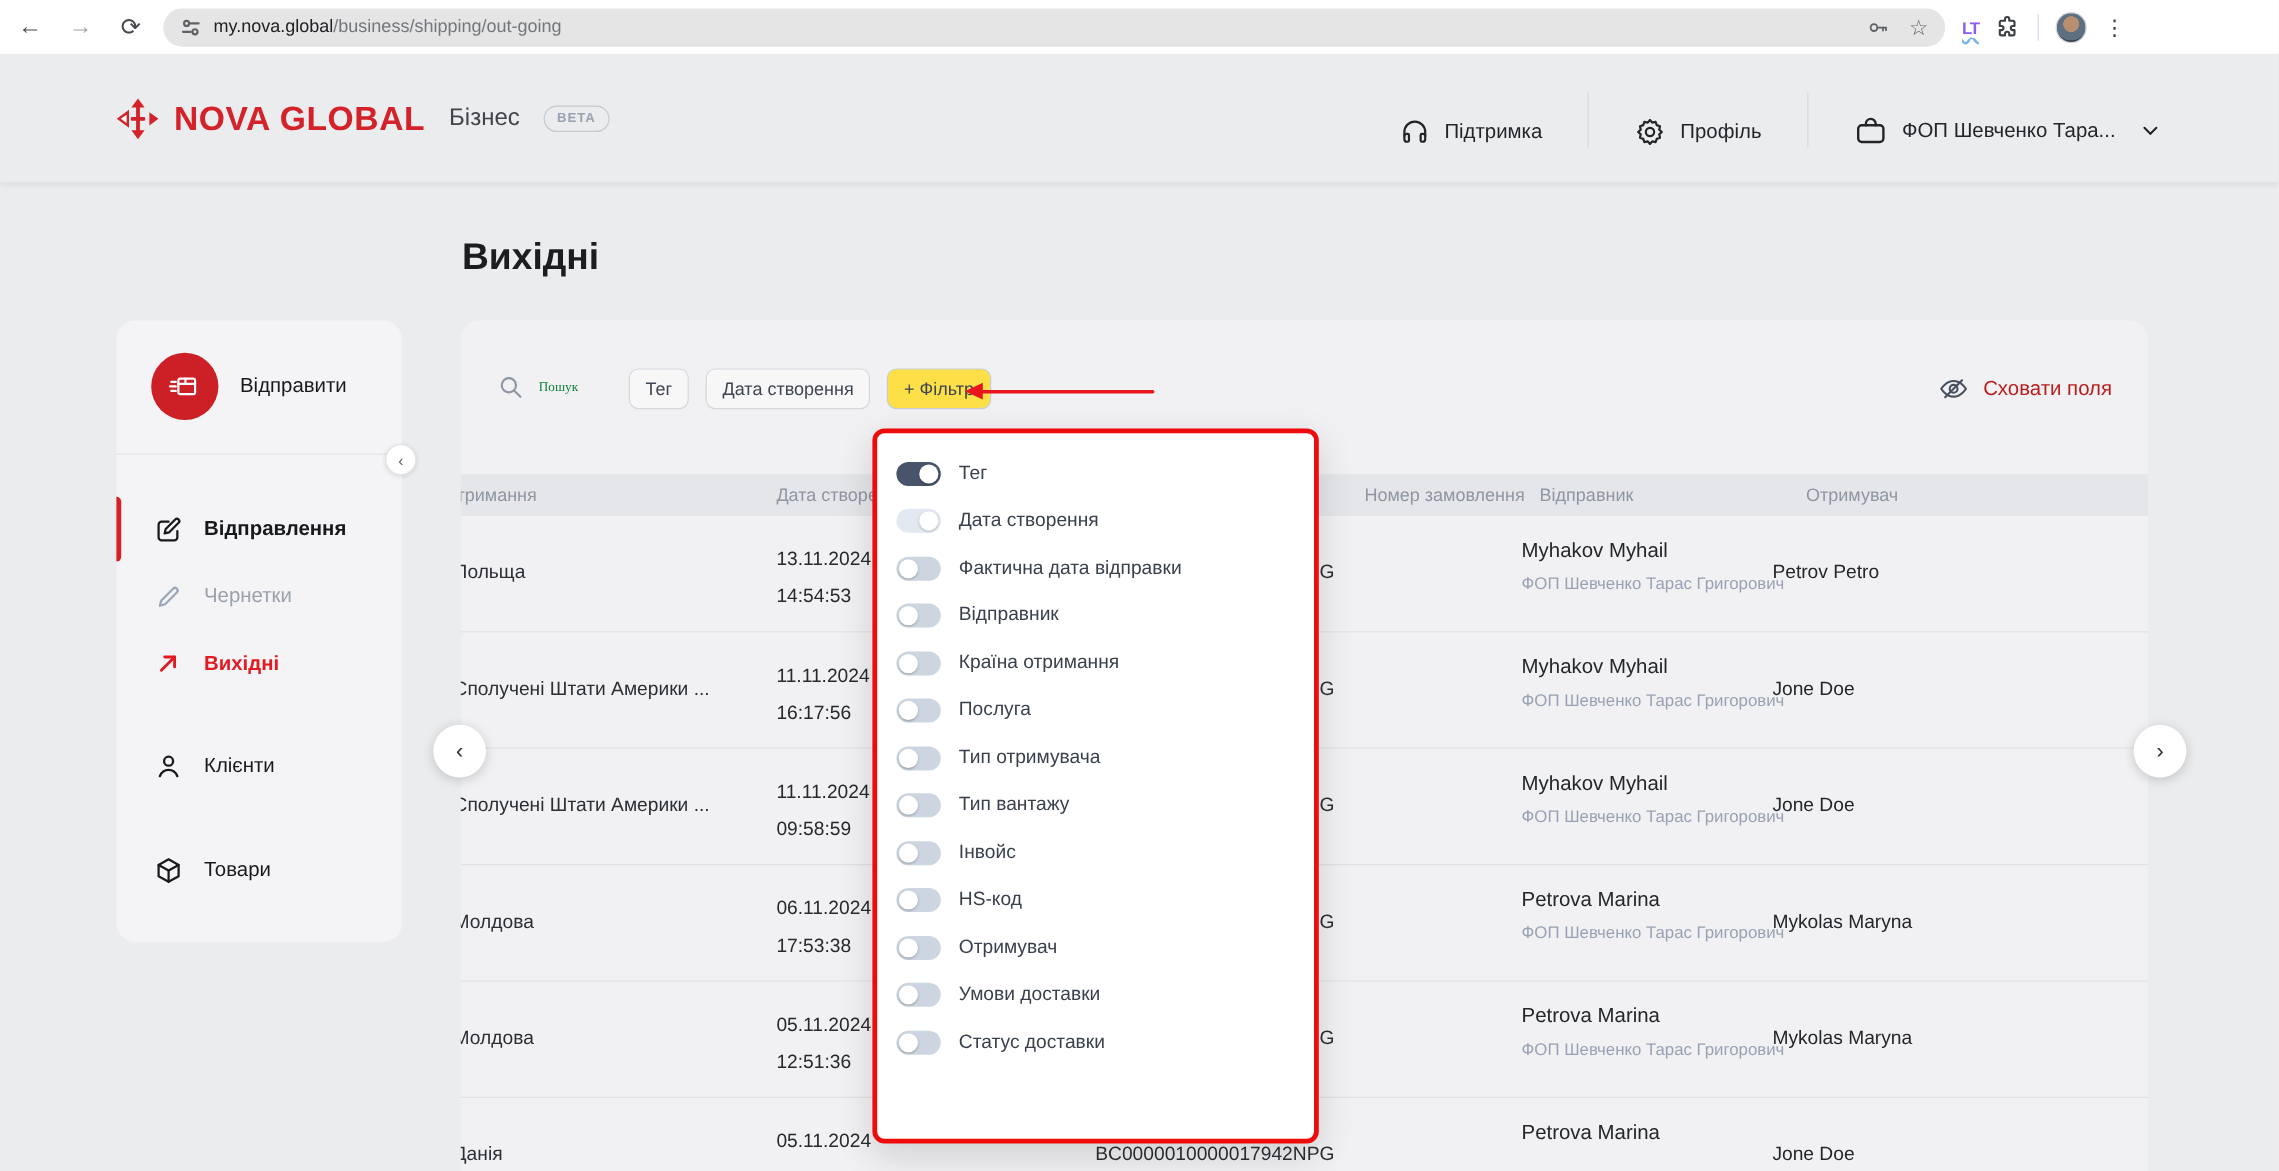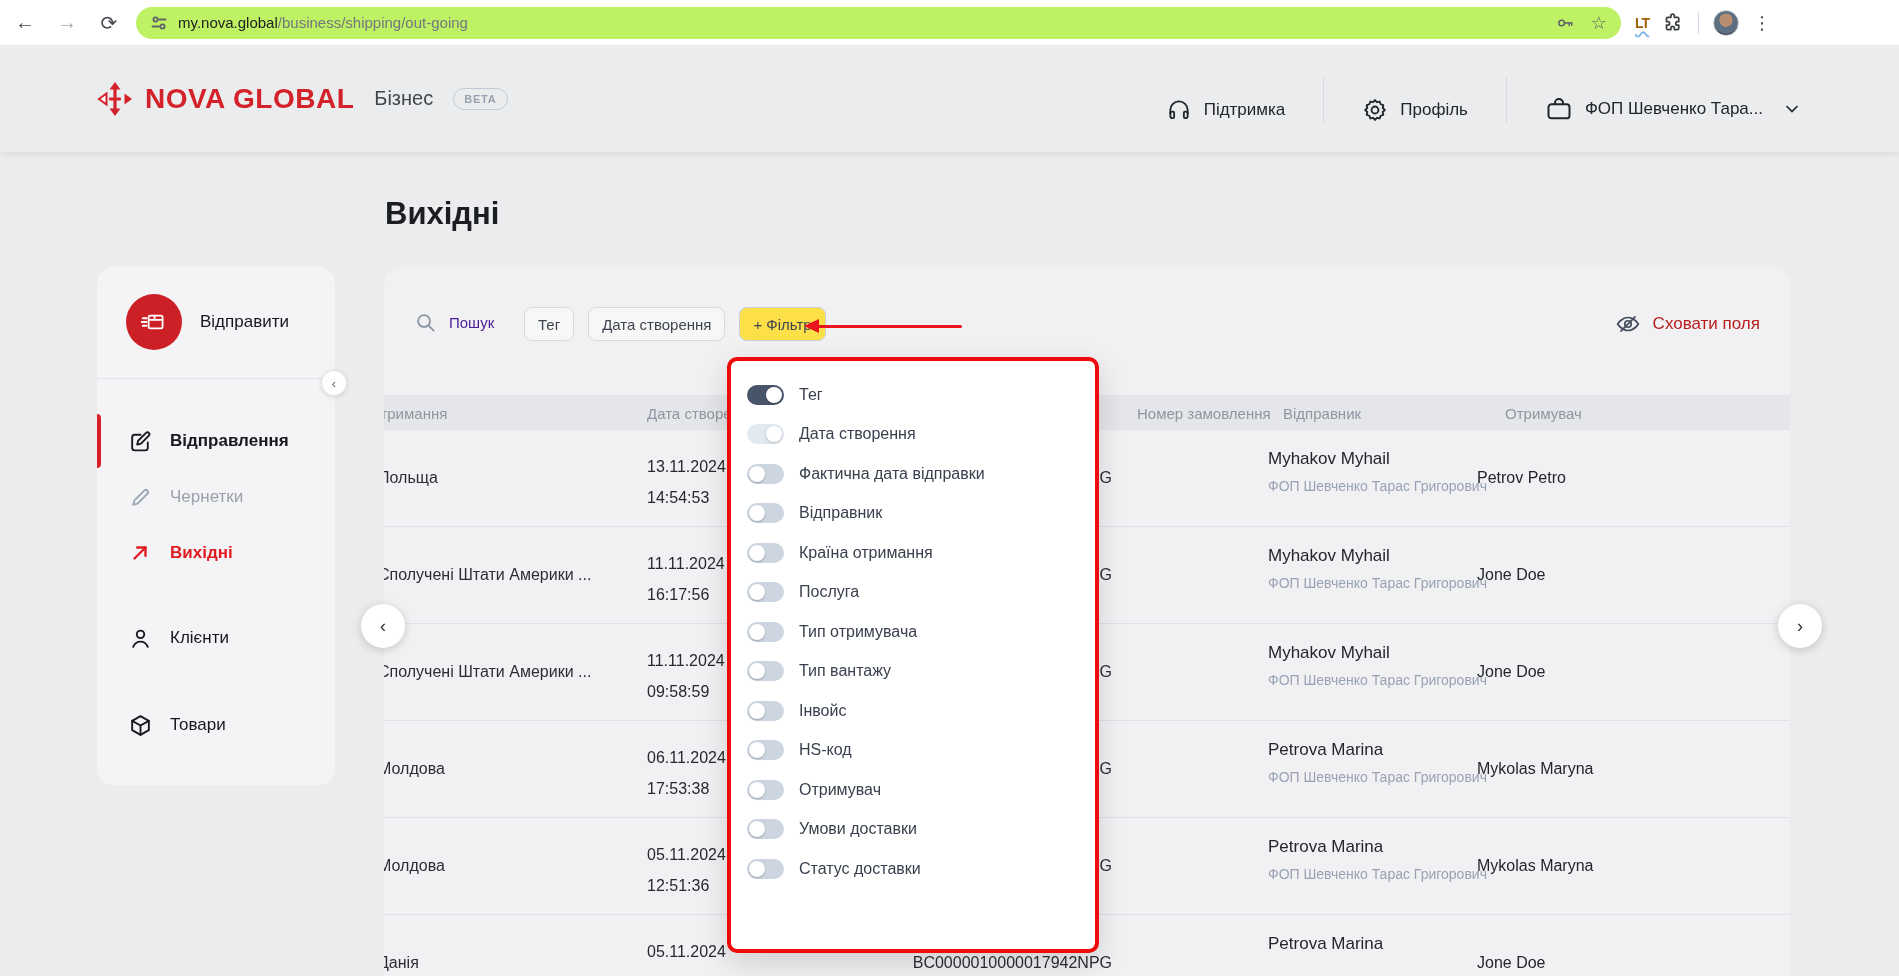--- a/index.html
+++ b/index.html
@@ -9,27 +9,27 @@
     background:#ebecee;
     position:relative;
     color:#23262b;
   }
   svg { display:block; }
 
   
   .browser-bar{position:absolute;top:0;left:0;width:1899px;height:45px;background:#ffffff;display:flex;align-items:center;}
   .nav-btn{width:34px;height:34px;border-radius:50%;display:flex;align-items:center;justify-content:center;font-size:20px;color:#45484d;margin-left:8px;cursor:pointer;}
   .nav-btn.fwd{color:#a2a7ad;}
-  .url-pill{height:32px;background:#bef264;border-radius:16px;flex:0 0 auto;width:1485px;margin-left:10px;display:flex;align-items:center;padding:0 14px;}
+  .url-pill{height:32px;background:#e5e5e5;border-radius:16px;flex:0 0 auto;width:1485px;margin-left:10px;display:flex;align-items:center;padding:0 14px;}
   .url-text{font-size:15px;color:#202124;margin-left:10px;flex:1;white-space:nowrap;overflow:hidden;}
   .url-text .path{color:#73777d;}
   .pill-right{display:flex;align-items:center;gap:16px;margin-left:auto;}
   .star{font-size:18px;color:#5f6368;}
   .chrome-right{display:flex;align-items:center;gap:14px;margin-left:14px;}
-  .lt-ext{font-size:14px;font-weight:bold;color:#a16207;text-decoration:underline wavy #7db4e8 2px;text-underline-offset:3px;letter-spacing:-1px;}
+  .lt-ext{font-size:14px;font-weight:bold;color:#8b5cf6;text-decoration:underline wavy #7db4e8 2px;text-underline-offset:3px;letter-spacing:-1px;}
   .chrome-sep{width:1px;height:22px;background:#e0d2f5;}
   .avatar{width:26px;height:26px;border-radius:50%;background:radial-gradient(circle at 50% 38%, #b98d70 0 34%, #5d6f80 35% 70%, #3c4856 71%);border:1px solid #cfd2d6;}
   .kebab{font-size:18px;color:#3c4043;letter-spacing:0;}
 
   
   .app-header{position:absolute;top:45px;left:0;width:1899px;height:107px;background:#ebecee;box-shadow:0 2px 5px rgba(70,74,82,.10);display:flex;align-items:center;}
   .logo-group{display:flex;align-items:center;margin-left:97px;gap:12px;}
   .brand-text{font-size:28px;font-weight:800;color:#d4222a;letter-spacing:.5px;}
   .product-label{font-size:20px;color:#41454c;margin-left:8px;}
   .beta-badge{font-size:11px;font-weight:bold;color:#99a3b0;border:1.5px solid #c3cad2;border-radius:12px;padding:4px 10px;letter-spacing:.8px;margin-left:8px;}
@@ -53,21 +53,21 @@
   .side-item.bold .s-label{font-weight:700;}
   .side-item.muted .s-label{color:#9aa1ad;}
   .side-item.active .s-label{color:#e11b22;font-weight:600;}
   .active-bar{position:absolute;left:0;top:147px;width:4px;height:54px;background:#d81f26;border-radius:0 4px 4px 0;}
   .collapse-btn{position:absolute;left:321px;top:370px;width:26px;height:26px;border-radius:50%;background:#fff;border:1px solid #e3e4e7;box-shadow:0 1px 4px rgba(0,0,0,.12);display:flex;align-items:center;justify-content:center;font-size:13px;color:#5d6573;z-index:6;cursor:pointer;}
 
   
   .content-card{position:absolute;left:384px;top:267px;width:1406px;height:760px;background:#f1f1f3;border-radius:16px;overflow:hidden;z-index:1;}
   .filter-bar{position:absolute;top:0;left:0;width:100%;height:128px;}
   .search-group{position:absolute;left:30px;top:44px;display:flex;align-items:center;gap:12px;cursor:text;}
-  .search-ph{font-size:15px;color:#4c1d95;}
+  .search-ph{font-size:11px;color:#15803d;font-family:Liberation Serif, serif;}
   .chips{position:absolute;left:140px;top:40px;display:flex;gap:14px;}
   .chip{height:34px;border:1px solid #d5d8dc;border-radius:8px;background:#f7f7f8;display:flex;align-items:center;padding:0 13px;font-size:15px;color:#3f4550;cursor:pointer;white-space:nowrap;}
   .chip.add{background:#fde047;border-color:#c9cdd3;}
   .hide-fields{position:absolute;right:30px;top:44px;display:flex;align-items:center;gap:12px;cursor:pointer;}
   .hide-fields span{font-size:17px;color:#b91c1c;}
 
   
   .thead{position:absolute;top:128px;left:0;width:100%;height:35px;background:#e5e6e9;}
   .th{position:absolute;top:50%;transform:translateY(-50%);font-size:15px;color:#8f96a2;white-space:nowrap;}
   .tbody{position:absolute;top:163px;left:0;width:100%;}

